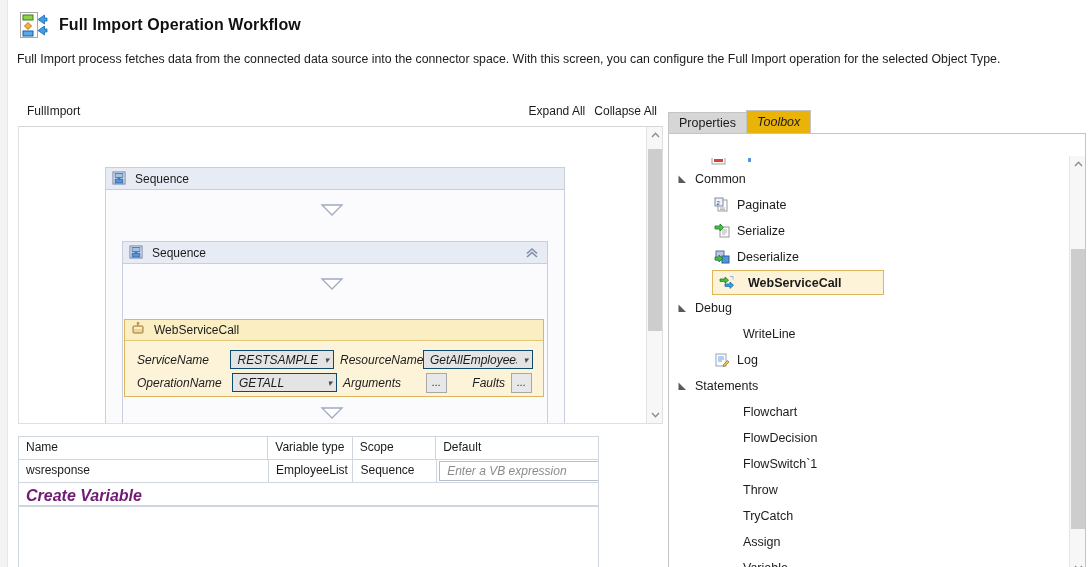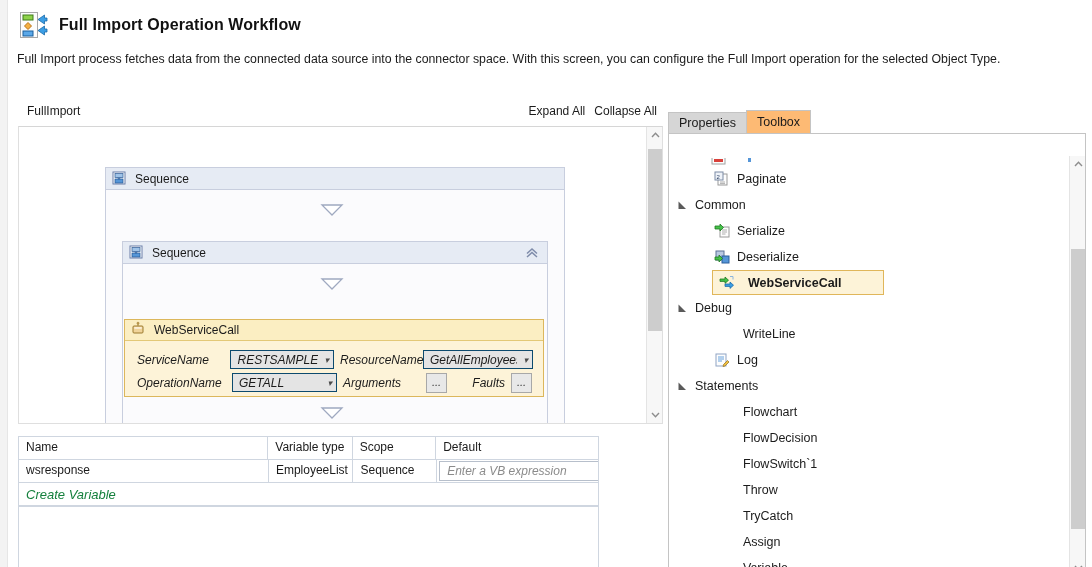--- a/index.html
+++ b/index.html
@@ -106,33 +106,33 @@
     border-right: 1px solid #cfd6e0; padding: 3px 6px 0 7px;
     font-size: 12px; color: #1b1b1b; overflow: hidden; white-space: nowrap;
   }
   .vcell:last-child { border-right: none; }
   .c1 { width: 278px; } .c2 { width: 93px; } .c3 { width: 92px; } .c4 { width: 180px; }
   .vdata { border-bottom: 1px solid #cfd6e0; }
   .vb-input {
     margin: 1px 3px 0 2px; height: 20px; border: 1px solid #b7bfcb; background: #fff;
     font-size: 12px; font-style: italic; color: #8b8b8b; padding: 2px 0 0 7px; width: 172px;
   }
-  .create-var { font-size: 13px; font-style: italic; color: #15803d; padding: 4px 0 0 7px; }
+  .create-var { font-size: 16px; font-style: italic; color: #701a75; padding: 4px 0 0 7px; font-weight: bold; }
   .vars-empty { border-top: 1px solid #cfd6e0; height: 86px; background: #fff; }
 
   
   .rpanel { position: absolute; left: 668px; top: 105px; width: 496px; height: 466px; margin-top: 6px; }
   .tabs { display: flex; align-items: flex-end; height: 22px; position: relative; z-index: 2; }
   .tab {
     height: 21px; padding: 0 10px; font-size: 12.5px; color: #1b1b1b;
     display: flex; align-items: center; cursor: pointer;
     border: 1px solid #c4c4c4; border-bottom: none; position: relative;
   }
   .tab.inactive { background: #d6d6d6; }
-  .tab.active { background: #fdba74; height: 23px; border-color: #c4c4c4; margin-left: -1px; }
+  .tab.active { background: #eab308; height: 23px; border-color: #c4c4c4; margin-left: -1px; font-style: italic; }
 
   .tb-body {
     position: absolute; left: 0; top: 22px; width: 418px; height: 444px;
     background: #fff; border: 1px solid #c4c4c4; border-top: 1px solid #c4c4c4;
   }
   .tb-search {
     height: 19px; margin: 2px 2px 0 2px; border: 1px solid #d2d2d2; background: #fff;
     font-size: 12px; font-style: italic; color: #8a8a8a; padding: 2px 0 0 8px; cursor: text;
   }
   .tb-tree { position: absolute; left: 1px; top: 24px; width: 400px; height: 418px; overflow: hidden; }
@@ -333,41 +333,41 @@
       <div class="tb-tree">
 
         <div style="height:8px; position:relative; overflow:hidden;">
           <svg width="60" height="8" viewBox="0 0 60 8" style="margin-left:42px;">
             <rect x="0" y="-7" width="13" height="13" fill="#fdfdfd" stroke="#a0a0a0" stroke-width="1"></rect>
             <path d="M2 1 L11 1 L11 4 L2 4 Z" fill="#d9403a"></path>
             <rect x="36" y="-2" width="3" height="6" fill="#5596d8"></rect>
           </svg>
         </div>
 
+        <div class="tnode tgroup">
+          <span class="glyph">
+            <svg width="9" height="9" viewBox="0 0 9 9">
+                <polygon points="0.5,0.5 8,8 0.5,8" fill="#5a5a5a"></polygon>
+              </svg>
+          </span>
+          <span>Common</span>
+        </div>
+
         <div class="tnode tleaf">
           <span class="ticon">
             <svg width="16" height="16" viewBox="0 0 16 16">
               <rect x="4" y="3" width="9" height="11" fill="#fdfdfd" stroke="#9a9a9a" stroke-width="1"></rect>
               <rect x="1" y="1" width="8" height="8" fill="#eef2f8" stroke="#7d8ca5" stroke-width="1"></rect>
               <text x="2.5" y="7.5" font-size="6" fill="#2a3f63" font-family="Liberation Sans, sans-serif">2</text>
               <path d="M6 11 L11 11 M6 12.6 L11 12.6" stroke="#9a9a9a" stroke-width=".8"></path>
             </svg>
           </span>
           <span>Paginate</span>
         </div>
 
-        <div class="tnode tgroup">
-          <span class="glyph">
-            <svg width="9" height="9" viewBox="0 0 9 9">
-                <polygon points="0.5,0.5 8,8 0.5,8" fill="#5a5a5a"></polygon>
-              </svg>
-          </span>
-          <span>Common</span>
-        </div>
-
         <div class="tnode tleaf">
           <span class="ticon">
             <svg width="16" height="16" viewBox="0 0 16 16">
               <rect x="6" y="4" width="9" height="10" fill="#fdfdfd" stroke="#9a9a9a" stroke-width="1"></rect>
               <path d="M8 7 L13 7 M8 9 L13 9 M8 11 L11.5 11" stroke="#9a9a9a" stroke-width=".8"></path>
               <path d="M1 3 L6 3 L6 1 L9.5 4.5 L6 8 L6 6 L1 6 Z" fill="#46c24a" stroke="#1f7a22" stroke-width=".8"></path>
             </svg>
           </span>
           <span>Serialize</span>
         </div>

